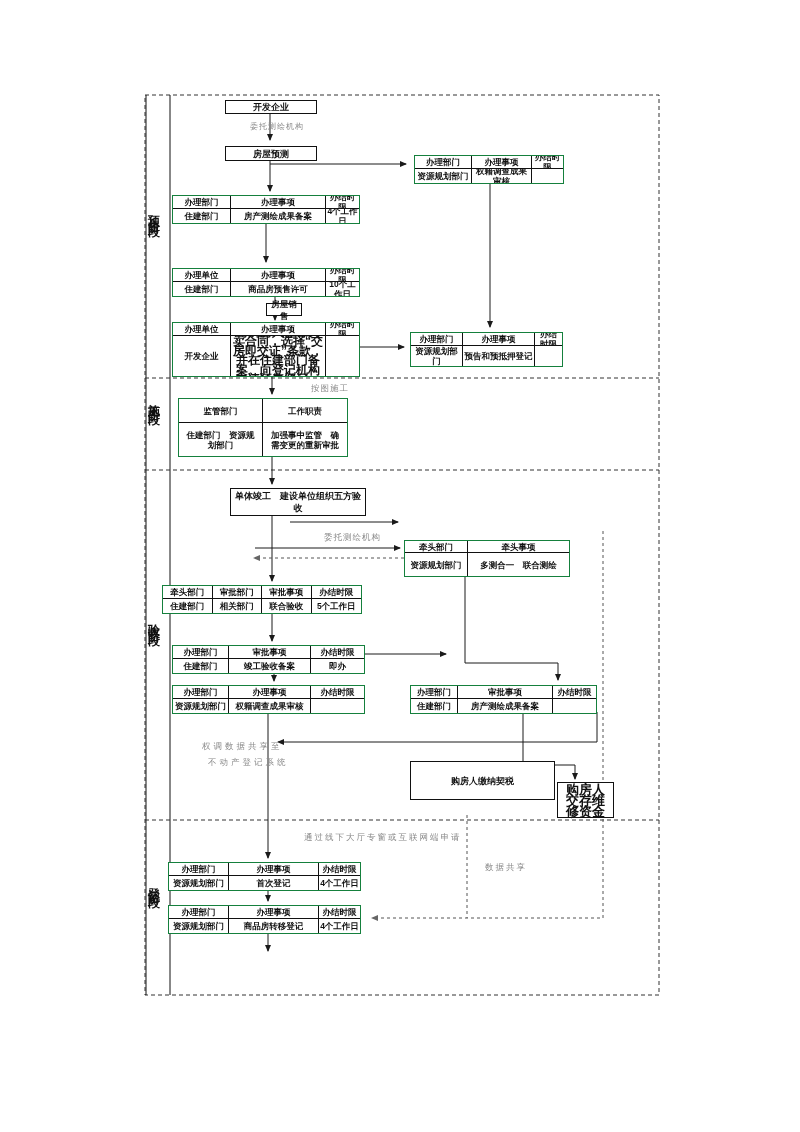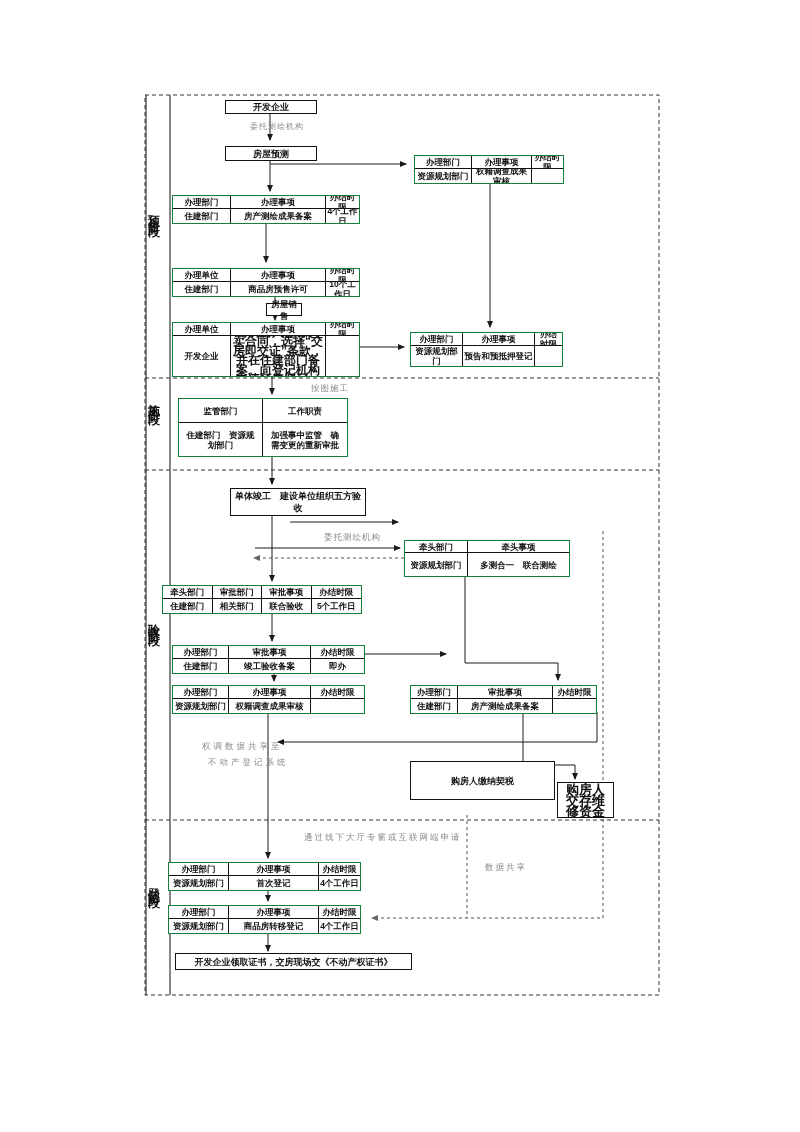--- a/index.html
+++ b/index.html
@@ -88,21 +88,20 @@
   <div class="stage-label" style="left:145px;top:394px;">施工阶段</div>
   <div class="stage-label" style="left:145px;top:615px;">验收阶段</div>
   <div class="stage-label" style="left:145px;top:877px;">登记阶段</div>
 
   <div class="box" style="left:225px;top:100px;width:92px;height:14px;">开发企业</div>
   <div class="box" style="left:225px;top:146px;width:92px;height:15px;">房屋预测</div>
   <div class="box" style="left:266px;top:303px;width:36px;height:13px;font-size:8.5px;">房屋销售</div>
   <div class="box" style="left:222px;top:488px;width:136px;height:28px;margin-left:8px;">单体竣工　建设单位组织五方验收</div>
   <div class="box" style="left:410px;top:761px;width:145px;height:39px;">购房人缴纳契税</div>
   <div class="box" style="left:557px;top:782px;width:57px;height:36px;font-size:13px;line-height:11px;">购房人交存维修资金</div>
-  <div class="box" style="left:175px;top:953px;width:237px;height:17px;">开发企业领取证书，交房现场交《不动产权证书》</div>
 
   <div class="ann" style="left:242px;top:121px;font-size:8px;">委托测绘机构</div>
   <div class="ann" style="left:303px;top:383px;">按图施工</div>
   <div class="ann" style="left:316px;top:532px;">委托测绘机构</div>
   <div class="ann sp" style="left:194px;top:741px;">权调数据共享至</div>
   <div class="ann sp" style="left:200px;top:757px;">不动产登记系统</div>
   <div class="ann" style="left:296px;top:832px;letter-spacing:2px;">通过线下大厅专窗或互联网端申请</div>
   <div class="ann" style="left:477px;top:862px;letter-spacing:2px;">数据共享</div>
 
   <div class="tbl" style="left:414px;top:155px;width:150px;grid-template-columns:57px 60px 1fr;grid-template-rows:13px 14px;">

